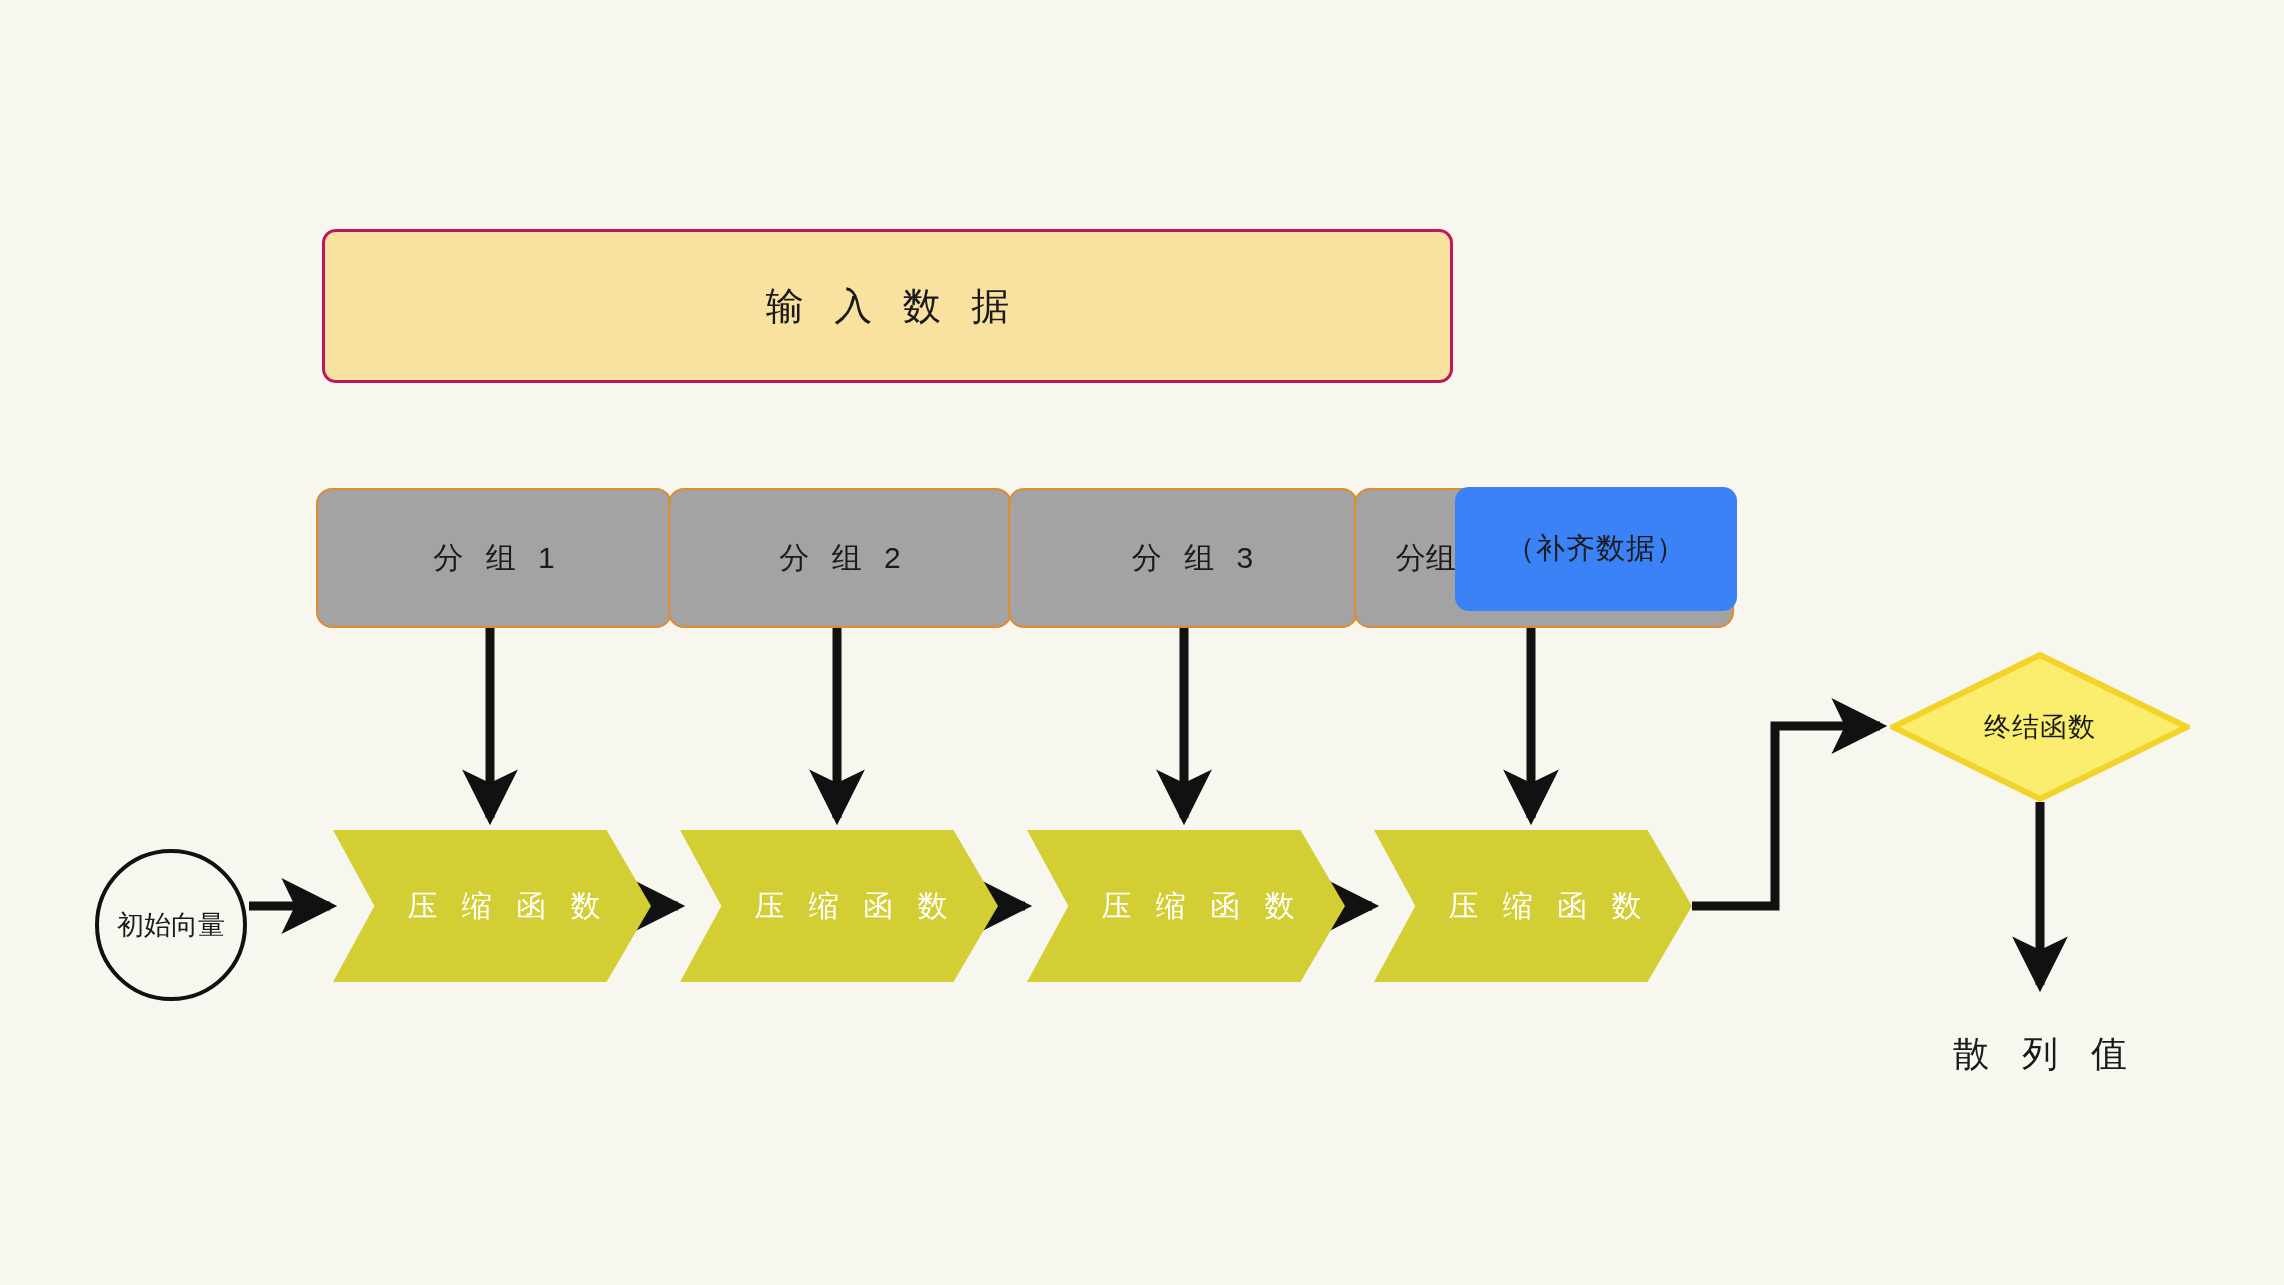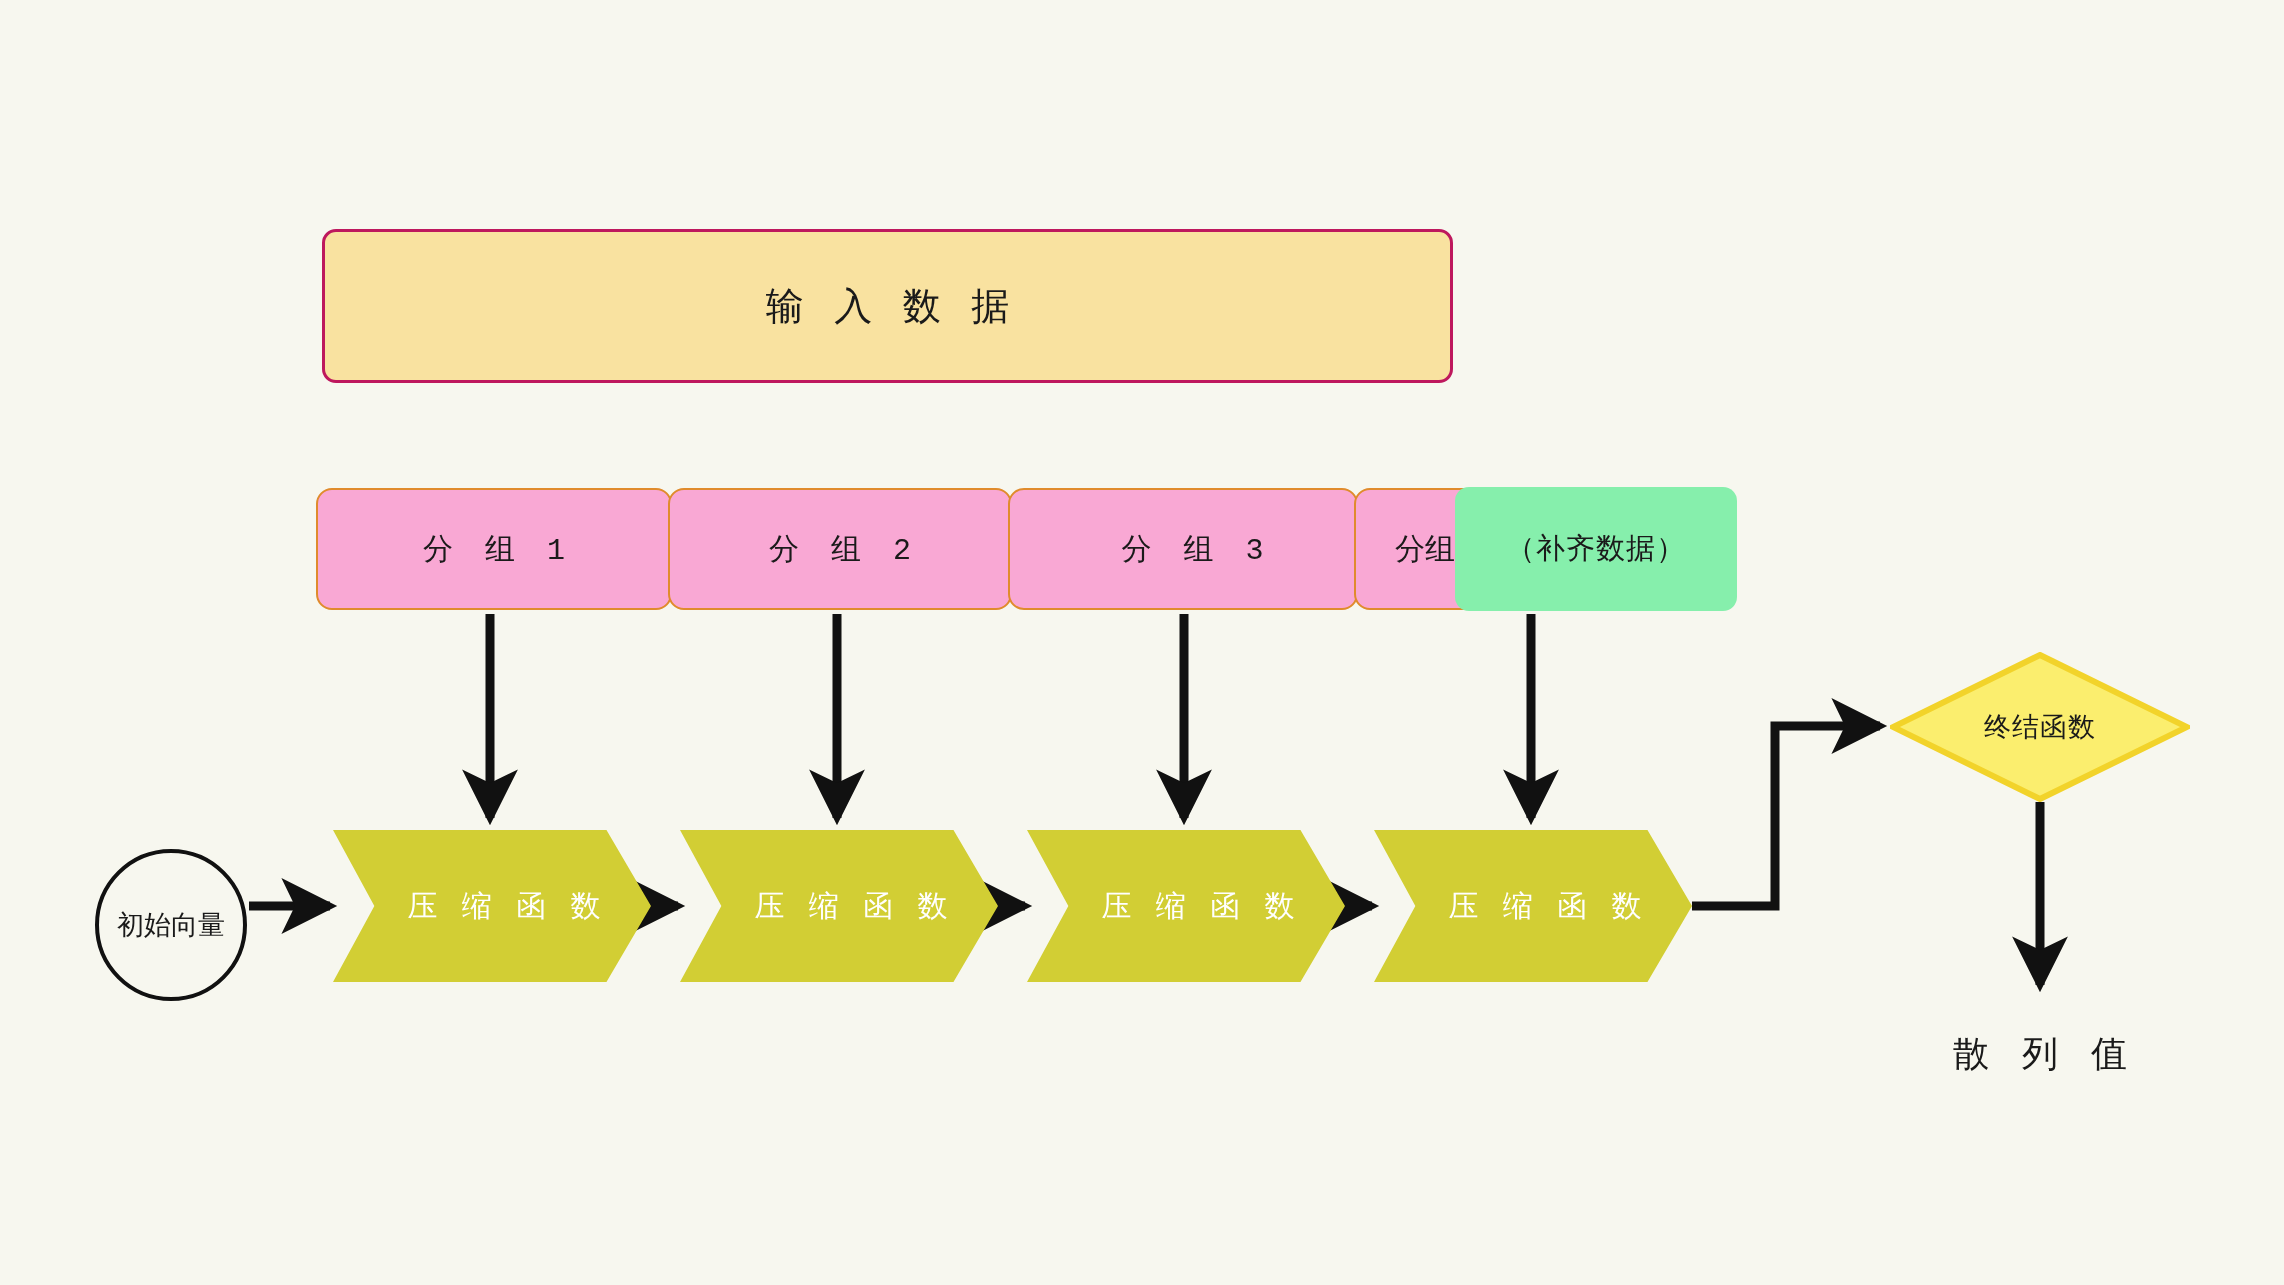--- a/index.html
+++ b/index.html
@@ -47,25 +47,24 @@
     font-size: 38px;
     color: #1a1a1a;
     letter-spacing: 10px;
     text-indent: 10px;
     font-weight: 400;
   }
 
   
   .group-box {
     top: 488px;
-    height: 122px;
-    background: #f9a8d4;
+    height: 140px;
+    background: #a3a3a3;
     border: 2.5px solid #e08b2c;
     border-radius: 16px;
-    font-family: Liberation Mono, monospace;
   }
   .group-box .label {
     font-size: 30px;
     color: #1a1a1a;
     letter-spacing: 7px;
     text-indent: 7px;
   }
   .group-box.tight .label {
     letter-spacing: 0px;
     text-indent: 0px;
@@ -78,21 +77,21 @@
     position: relative;
     left: -110px;
   }
 
   
   #padding-box {
     left: 1455px;
     top: 487px;
     width: 282px;
     height: 124px;
-    background: #86efac;
+    background: #3b82f6;
     border-radius: 14px;
     z-index: 5;
   }
   #padding-box .label {
     font-size: 29px;
     color: #1a1a1a;
     letter-spacing: 1px;
   }
 
   

